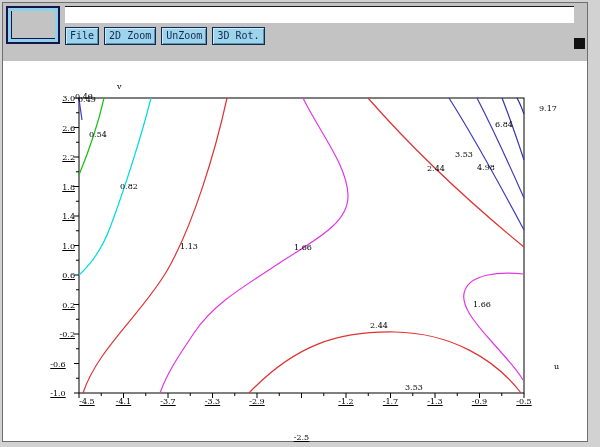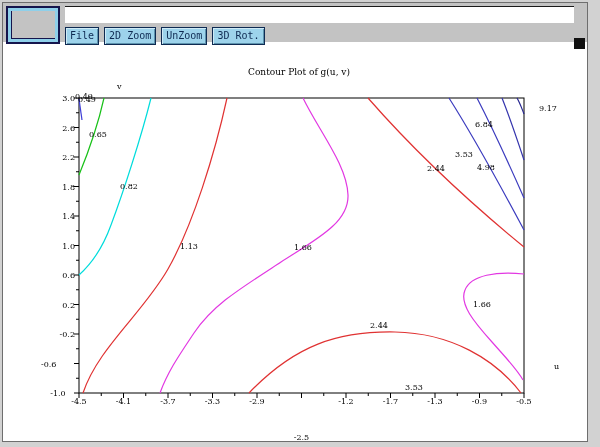--- a/index.html
+++ b/index.html
@@ -1,39 +1,39 @@
 <!DOCTYPE html>
 <html><head>
 <meta charset="utf-8">
 <style>
   html,body{margin:0;padding:0;width:600px;height:447px;overflow:hidden;
             background:#d2d2d2;font-family:"DejaVu Sans",sans-serif;}
   #window{position:absolute;left:2px;top:2px;width:584px;height:438px;
           background:#ffffff;border:1px solid #6e6e6e;}
-  #toolbar{position:absolute;left:0;top:0;right:0;height:39px;background:#c3c3c3;}
+  #toolbar{position:absolute;left:0;top:0;right:0;height:58px;background:#c3c3c3;}
   #big-button{position:absolute;left:3px;top:3px;width:54px;height:38px;
               background:#15154d;padding:2px;box-sizing:border-box;}
   #big-button .cyan{width:100%;height:100%;background:#8fd0ea;padding:3px;box-sizing:border-box;}
   #big-button .face{width:100%;height:100%;background:#c3c3c3;
                     box-shadow:inset 1px -1px 0 #15154d;}
   #message-field{position:absolute;left:62px;top:3px;right:13px;height:16px;
                  background:#ffffff;border-top:1px solid #1a1a1a;font:10px "DejaVu Sans Mono",monospace;}
   #toolbar-buttons{position:absolute;left:62px;top:24px;height:18px;display:flex;gap:5px;}
   .tb-btn{background:#9dd3eb;border:1px solid #0e2a52;
           box-shadow:inset 1px 1px 0 #cfeaf6,inset -1px -1px 0 #5d93ad;
           color:#0e2a52;font:10px "DejaVu Sans Mono",monospace;
           padding:2px 4px 1px 4px;line-height:12px;white-space:nowrap;cursor:pointer;}
   #corner-square{position:absolute;left:571px;top:35px;width:11px;height:11px;
                  background:#111;z-index:5;}
   #plot-svg{position:absolute;left:0;top:0;width:584px;height:438px;}
   .lbl{position:absolute;color:#000;font-family:"DejaVu Serif",serif;white-space:nowrap;}
   #plot-title{left:142px;top:64px;width:308px;text-align:center;font-size:9px;}
   #vlabel{left:114px;top:79px;font-size:8px;}
   #ulabel{left:551px;top:359px;font-size:8px;}
-  .tick-lbl{font-size:8px;}
+  .tick-lbl{font-size:8px;text-decoration:underline;}
   .c-lbl{font-size:8px;}
 </style>
 </head>
 <body>
 
 <div id="window">
 
   <div id="toolbar">
     <div id="big-button">
       <div class="cyan">
@@ -106,57 +106,56 @@
       <path d="M521,271 C494,268 468,272 462,287 C456,301 471,319 489,339 C503,355 514,366 520,377" stroke="#e238e2"></path>
       <path d="M365,95 C400,135 455,190 521,244" stroke="#e03232"></path>
       <path d="M246,390 C292,342 335,328 392,329 C448,330 492,356 518,390" stroke="#e03232"></path>
       <path d="M446,95 C472,136 497,182 521,227" stroke="#3b3bbe"></path>
       <path d="M474,95 C490,126 506,161 521,195" stroke="#3b3bbe"></path>
       <path d="M499,95 C507,115 514,136 521,157" stroke="#3434ad"></path>
       <path d="M514,95 C517,100 519,106 521,111" stroke="#26268f"></path>
     </g>
   </svg>
 
-  <div class="lbl" id="plot-title">Contour Plot of g(u, v)</div>
   <div class="lbl" id="vlabel">v</div>
   <div class="lbl" id="ulabel">u</div>
   <div id="tick-labels">
-      <div class="lbl tick-lbl" style="left:61px;top:394px;width:30px;text-align:center;">-4.5</div>
+      <div class="lbl tick-lbl" style="left:69px;top:394px;width:30px;text-align:center;">-4.5</div>
       <div class="lbl tick-lbl" style="left:105.5px;top:394px;width:30px;text-align:center;">-4.1</div>
       <div class="lbl tick-lbl" style="left:150px;top:394px;width:30px;text-align:center;">-3.7</div>
       <div class="lbl tick-lbl" style="left:194.5px;top:394px;width:30px;text-align:center;">-3.3</div>
       <div class="lbl tick-lbl" style="left:239px;top:394px;width:30px;text-align:center;">-2.9</div>
       <div class="lbl tick-lbl" style="left:283.5px;top:394px;width:30px;text-align:center;margin-top:36px;">-2.5</div>
       <div class="lbl tick-lbl" style="left:328px;top:394px;width:30px;text-align:center;">-1.2</div>
       <div class="lbl tick-lbl" style="left:372.5px;top:394px;width:30px;text-align:center;">-1.7</div>
       <div class="lbl tick-lbl" style="left:417px;top:394px;width:30px;text-align:center;">-1.3</div>
       <div class="lbl tick-lbl" style="left:461.5px;top:394px;width:30px;text-align:center;">-0.9</div>
       <div class="lbl tick-lbl" style="left:506px;top:394px;width:30px;text-align:center;">-0.5</div>
       <div class="lbl tick-lbl" style="left:38px;top:91px;width:34px;text-align:right;">3.0</div>
       <div class="lbl tick-lbl" style="left:38px;top:120.5px;width:34px;text-align:right;">2.6</div>
       <div class="lbl tick-lbl" style="left:38px;top:150px;width:34px;text-align:right;">2.2</div>
       <div class="lbl tick-lbl" style="left:38px;top:179.5px;width:34px;text-align:right;">1.8</div>
       <div class="lbl tick-lbl" style="left:38px;top:209px;width:34px;text-align:right;">1.4</div>
       <div class="lbl tick-lbl" style="left:38px;top:238.5px;width:34px;text-align:right;">1.0</div>
       <div class="lbl tick-lbl" style="left:38px;top:268px;width:34px;text-align:right;">0.6</div>
       <div class="lbl tick-lbl" style="left:38px;top:297.5px;width:34px;text-align:right;">0.2</div>
       <div class="lbl tick-lbl" style="left:38px;top:327px;width:34px;text-align:right;">-0.2</div>
-      <div class="lbl tick-lbl" style="left:38px;top:356.5px;width:34px;text-align:left;">-0.6</div>
+      <div class="lbl tick-lbl" style="left:38px;top:356.5px;width:34px;text-align:center;">-0.6</div>
       <div class="lbl tick-lbl" style="left:38px;top:386px;width:34px;text-align:center;">-1.0</div>
     </div>
   <div id="contour-labels">
       <div class="lbl c-lbl" style="left: 72px; top: 89px;">0.49</div>
       <div class="lbl c-lbl" style="left: 75px; top: 92px;">0.49</div>
-      <div class="lbl c-lbl" style="left: 86px; top: 127px;">0.65</div>
+      <div class="lbl c-lbl" style="left: 86px; top: 127px;">0.54</div>
       <div class="lbl c-lbl" style="left: 117px; top: 179px;">0.82</div>
       <div class="lbl c-lbl" style="left: 177px; top: 239px;">1.13</div>
       <div class="lbl c-lbl" style="left: 291px; top: 240px;">1.66</div>
       <div class="lbl c-lbl" style="left: 424px; top: 161px;">2.44</div>
       <div class="lbl c-lbl" style="left: 452px; top: 147px;">3.53</div>
       <div class="lbl c-lbl" style="left: 474px; top: 135px; margin-top: 25px;">4.98</div>
-      <div class="lbl c-lbl" style="left: 472px; top: 117px;">6.84</div>
+      <div class="lbl c-lbl" style="left: 492px; top: 117px;">6.84</div>
       <div class="lbl c-lbl" style="left: 536px; top: 101px;">9.17</div>
       <div class="lbl c-lbl" style="left: 367px; top: 318px;">2.44</div>
       <div class="lbl c-lbl" style="left: 470px; top: 297px;">1.66</div>
       <div class="lbl c-lbl" style="left: 402px; top: 380px;">3.53</div>
     </div>
 
 </div>
 
 </body></html>

